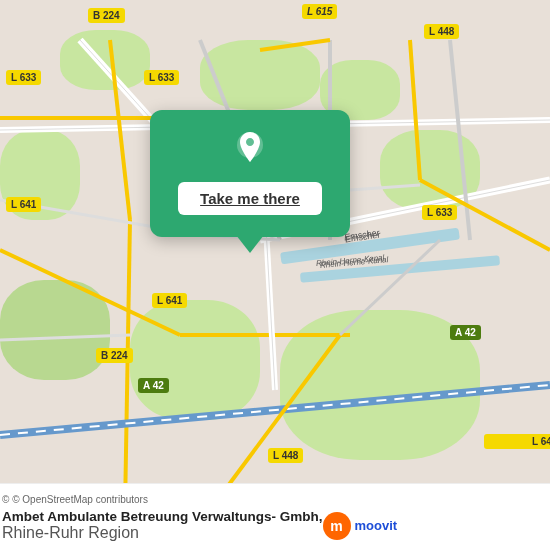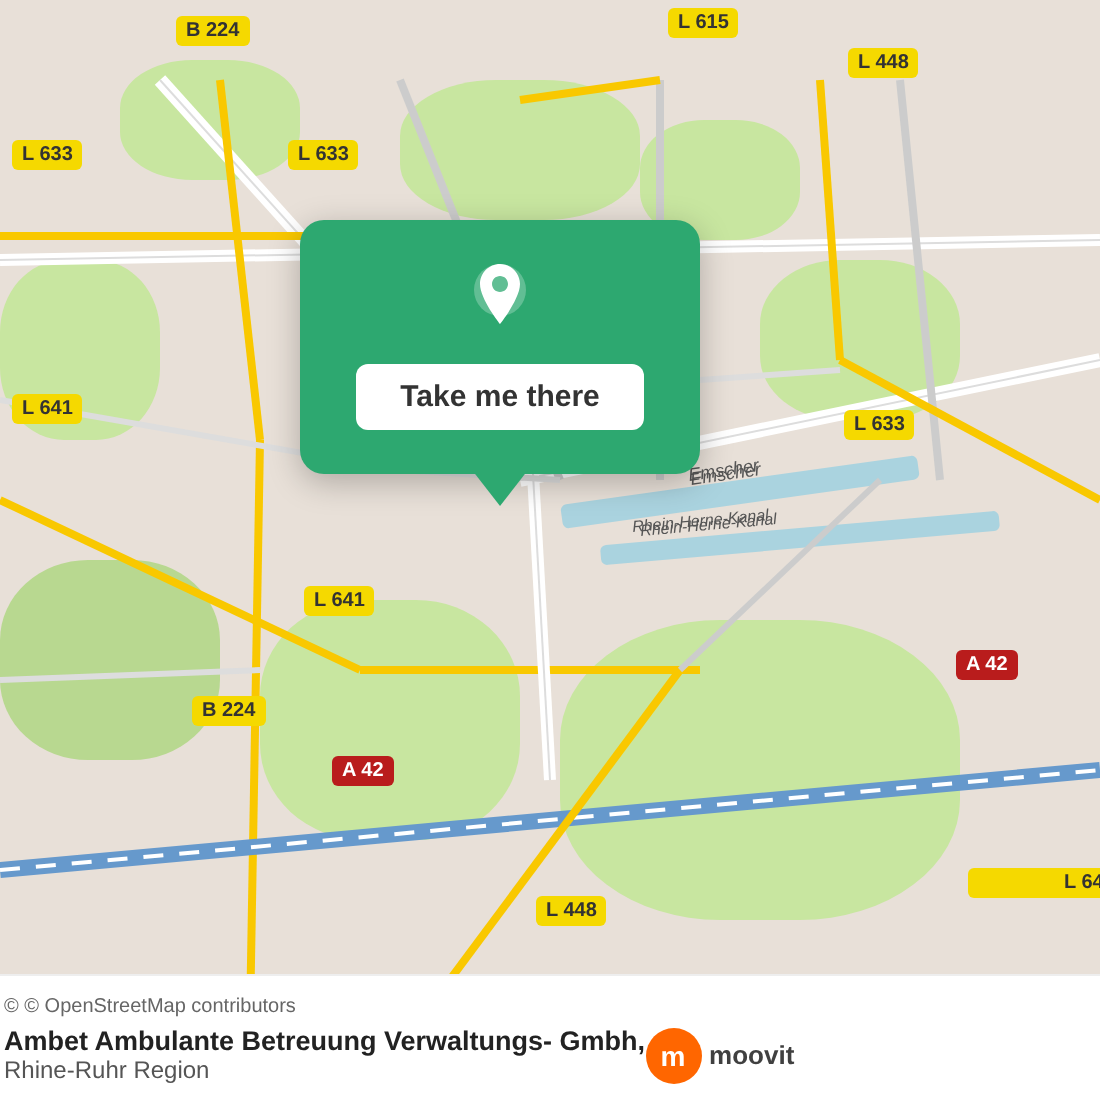--- a/index.html
+++ b/index.html
@@ -41,23 +41,22 @@
       border-radius: 3px;
       font-size: 10px;
       font-weight: bold;
       white-space: nowrap;
     }
     .road-badge.yellow {
       background-color: #f5d900;
       color: #333;
     }
     .road-badge.blue {
-      background-color: #b91c1c;
+      background-color: #4d7c0f;
       color: #fff;
-      margin-left: 28px;
     }
 
     
     .popup-card {
       position: absolute;
       left: 150px;
       top: 110px;
       background: #2da870;
       border-radius: 12px;
       padding: 18px 24px 22px 24px;
@@ -89,20 +88,21 @@
     .popup-button {
       background: #fff;
       color: #333;
       border: none;
       border-radius: 6px;
       padding: 8px 22px;
       font-size: 15px;
       font-weight: 600;
       cursor: pointer;
       white-space: nowrap;
+      text-decoration: underline;
     }
 
     
     .bottom-bar {
       position: absolute;
       bottom: 0;
       left: 0;
       right: 0;
       background: #fff;
       padding: 10px 14px 8px 2px;
@@ -122,21 +122,21 @@
       align-items: center;
     }
 
     .bottom-bar .place-name {
       font-size: 13.5px;
       font-weight: 600;
       color: #222;
     }
 
     .bottom-bar .place-region {
-      font-size: 12px;
+      font-size: 16px;
       color: #555;
     }
 
     .moovit-logo {
       display: flex;
       align-items: center;
       gap: 4px;
     }
     .moovit-logo .m-icon {
       width: 28px;
@@ -146,21 +146,21 @@
       display: flex;
       align-items: center;
       justify-content: center;
       color: #fff;
       font-size: 14px;
       font-weight: bold;
     }
     .moovit-logo .m-text {
       font-size: 13px;
       font-weight: bold;
-      color: #404040;
+      color: #1d4ed8;
     }
 
     
     .roads-svg {
       position: absolute;
       inset: 0;
       width: 100%;
       height: 100%;
     }
   </style>
@@ -225,21 +225,21 @@
     <line x1="0" y1="300" x2="130" y2="295" stroke="#ddd" stroke-width="3"></line>
     <line x1="350" y1="150" x2="420" y2="145" stroke="#ddd" stroke-width="3"></line>
 
     <line x1="260" y1="10" x2="330" y2="0" stroke="#f9c800" stroke-width="4"></line>
   </svg>
 
   <div style="position:absolute;left:345px;top:232px;font-size:9px;color:#555;font-style:italic;transform:rotate(-8deg);">Emscher</div>
   <div style="position:absolute;left:320px;top:258px;font-size:8px;color:#555;font-style:italic;transform:rotate(-5deg);">Rhein-Herne-Kanal</div>
 
   <div class="road-badge yellow" style="left:88px;top:8px;">B 224</div>
-  <div class="road-badge yellow" style="left:334px;top:4px;">L 615</div>
+  <div class="road-badge yellow" style="left:302px;top:4px;font-style:italic;">L 615</div>
   <div class="road-badge yellow" style="left:424px;top:24px;">L 448</div>
   <div class="road-badge yellow" style="left:6px;top:70px;">L 633</div>
   <div class="road-badge yellow" style="left:144px;top:70px;">L 633</div>
   <div class="road-badge yellow" style="left:422px;top:205px;">L 633</div>
   <div class="road-badge yellow" style="left:6px;top:197px;">L 641</div>
   <div class="road-badge yellow" style="left:152px;top:293px;">L 641</div>
   <div class="road-badge yellow" style="left:96px;top:348px;">B 224</div>
   <div class="road-badge blue" style="left:138px;top:378px;">A 42</div>
   <div class="road-badge blue" style="left:450px;top:325px;">A 42</div>
   <div class="road-badge yellow" style="left:268px;top:448px;">L 448</div>

